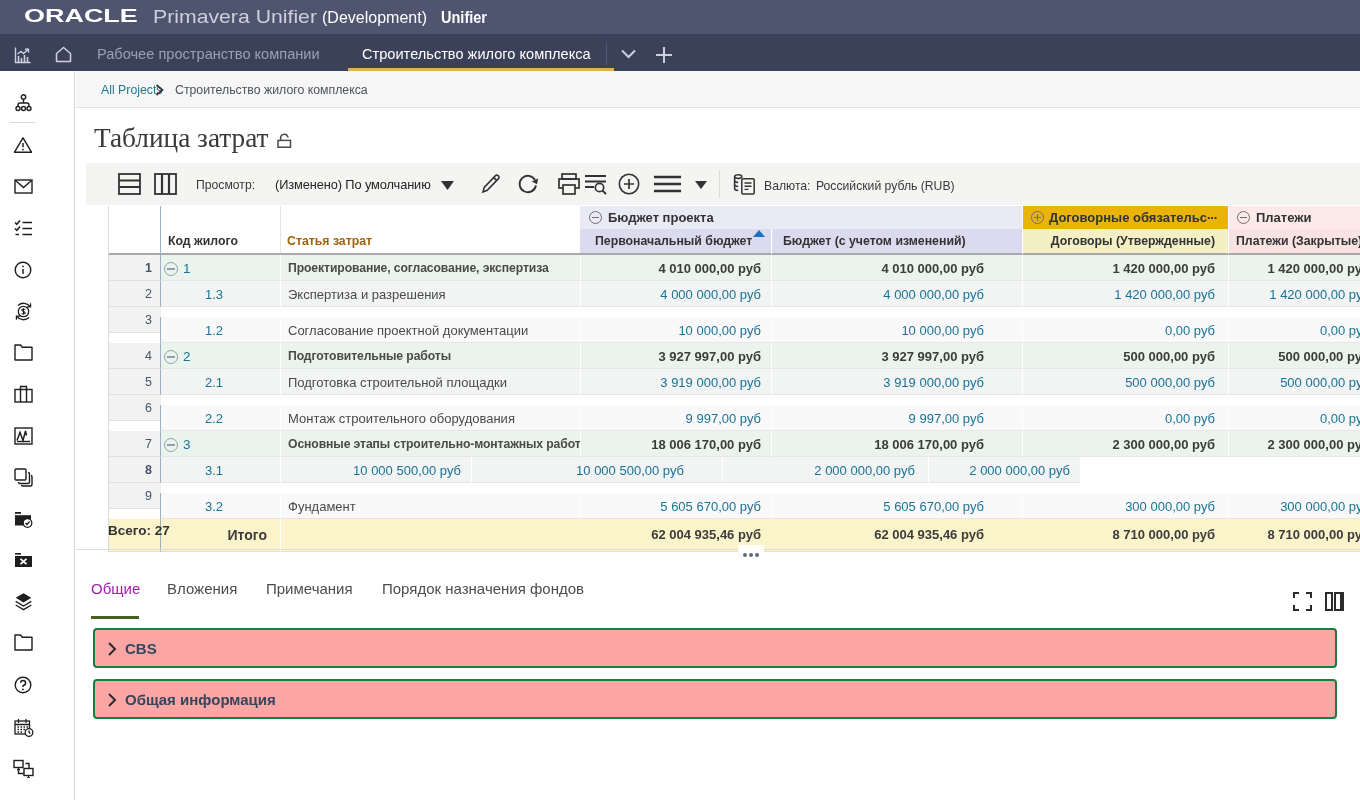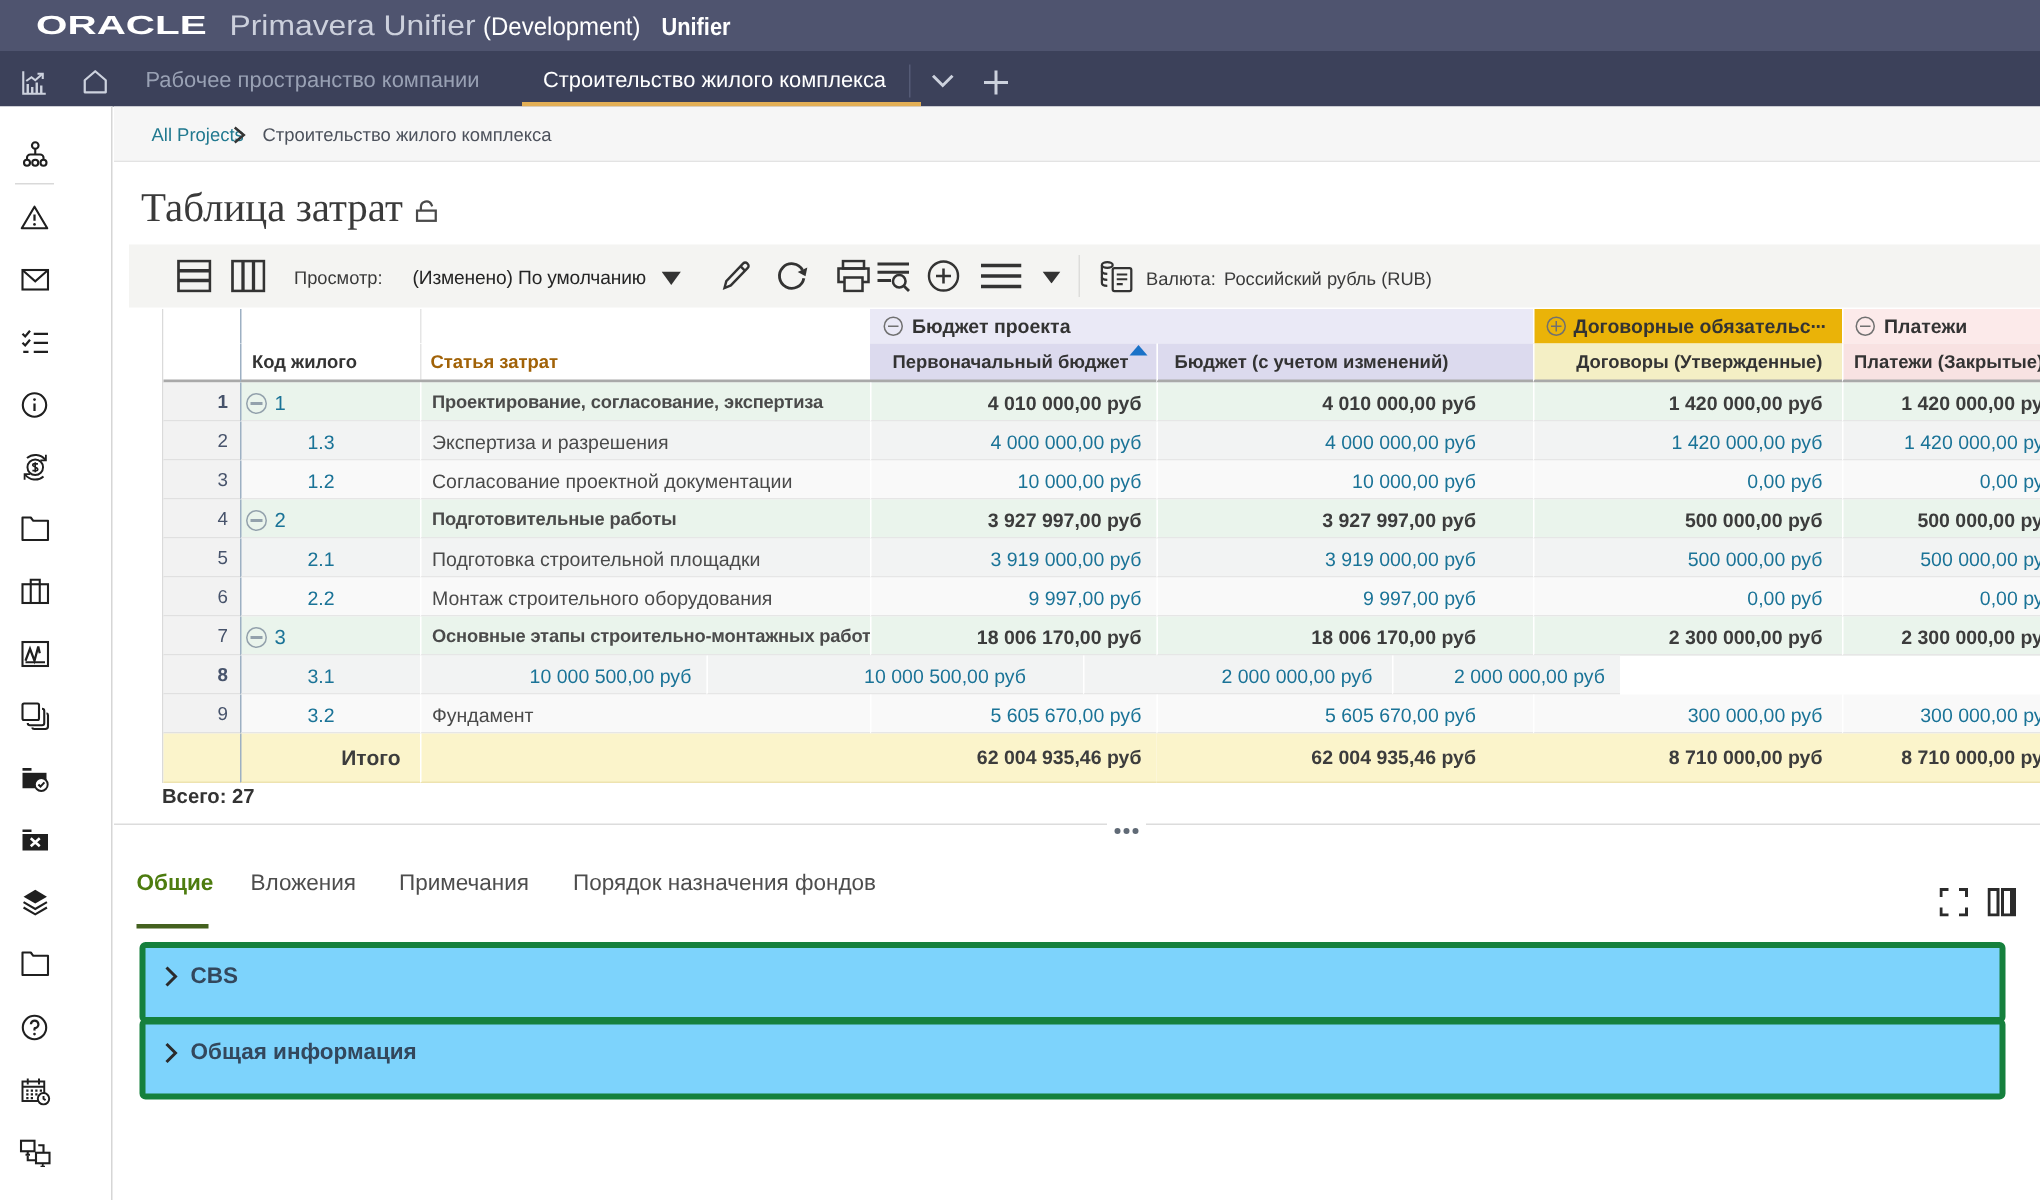--- a/index.html
+++ b/index.html
@@ -44,21 +44,21 @@
   .c.v1 { width:191px; text-align:right; padding-right:10px; }
   .c.v2 { width:251px; text-align:right; padding-right:38px; }
   .c.v3 { width:206px; text-align:right; padding-right:13px; }
   .c.v4 { width:152px; text-align:right; padding-right:10px; }
   .tealv { color:#1a7397; }
   .boldv { color:#3c3c3c; font-weight:700; }
   .row.body > .c { height:26px; line-height:27px; border-bottom:1px solid #e6e6e6; }
   .row.body > .num { border-bottom:1px solid #e0e0e0; }
   .bg-green { background:#eaf4ec; }
   .bg-gray { background:#f2f3f3; }
-  .bg-lite { background:#f9f9f9; }
+  .bg-lite { background:#f9f9f9;margin-top:10px; }
   .row.total > .c { height:33px; line-height:32px; background:#fbf4cb; border-bottom:1px solid #eee3b0; }
   .sepw { border-left:1px solid #ffffff; }
   .fline { }
 
   
   .row.h1 > .c { height:23px; line-height:23px; font-weight:700; color:#333; font-size:13px; }
   .row.h2 > .c { height:26px; line-height:25px; font-weight:700; color:#333; font-size:12.3px; border-bottom:2px solid #a9a9a9; }
   .hwhite { background:#fff; }
   .lav1 { background:#eae9f6; } .lav2 { background:#dcdaee; }
   .yel1 { background:#eab308; } .yel2 { background:#f4efc5; }
@@ -74,24 +74,24 @@
   .stp { color:#3c3c3c; font-weight:700; font-size:12.2px; letter-spacing:-0.1px; }
   .sorttri { position:absolute; right:6px; top:1px; width:0; height:0; border-left:6px solid transparent; border-right:6px solid transparent; border-bottom:7px solid #1a72c8; }
 
   
   .vsego { left:108px; top:523px; font-size:13.5px; font-weight:700; color:#333; }
   .hdiv { left:76px; top:549px; width:1284px; height:1px; background:#dcdcdc; }
   .dots { left:738px; top:545px; width:26px; height:9px; background:#fff; text-align:center; }
   .dots span { display:inline-block; width:4px; height:4px; border-radius:50%; background:#606a76; margin:0 1px; vertical-align:2px; }
 
   .btab { position:absolute; top:580px; font-size:15px; color:#4d4d4d; }
-  .btab.active { font-weight:700; color:#4d7c0f; }
+  .btab.active { font-weight:400; color:#a21caf; }
   .btabline { left:91px; top:616px; width:48px; height:3px; background:#44611f; }
 
-  .acc { position:absolute; left:93px; width:1244px; height:54px; background:#7dd3fc; border:4px solid #15803d; border-radius:4px; }
+  .acc { position:absolute; left:93px; width:1244px; height:40px; background:#fca5a5; border:2px solid #15803d; border-radius:4px; }
   .acc .chev { position:absolute; left:12px; top:11px; }
   .acc .t { position:absolute; left:30px; top:10px; font-size:15px; font-weight:700; color:#33475c; }
 </style>
 </head>
 <body>
 <div id="app">
 
   <div class="abs topbar"></div>
   <div class="abs tabbar"></div>
   <svg class="abs" style="left:0;top:0" width="560" height="34" viewBox="0 0 560 34">

